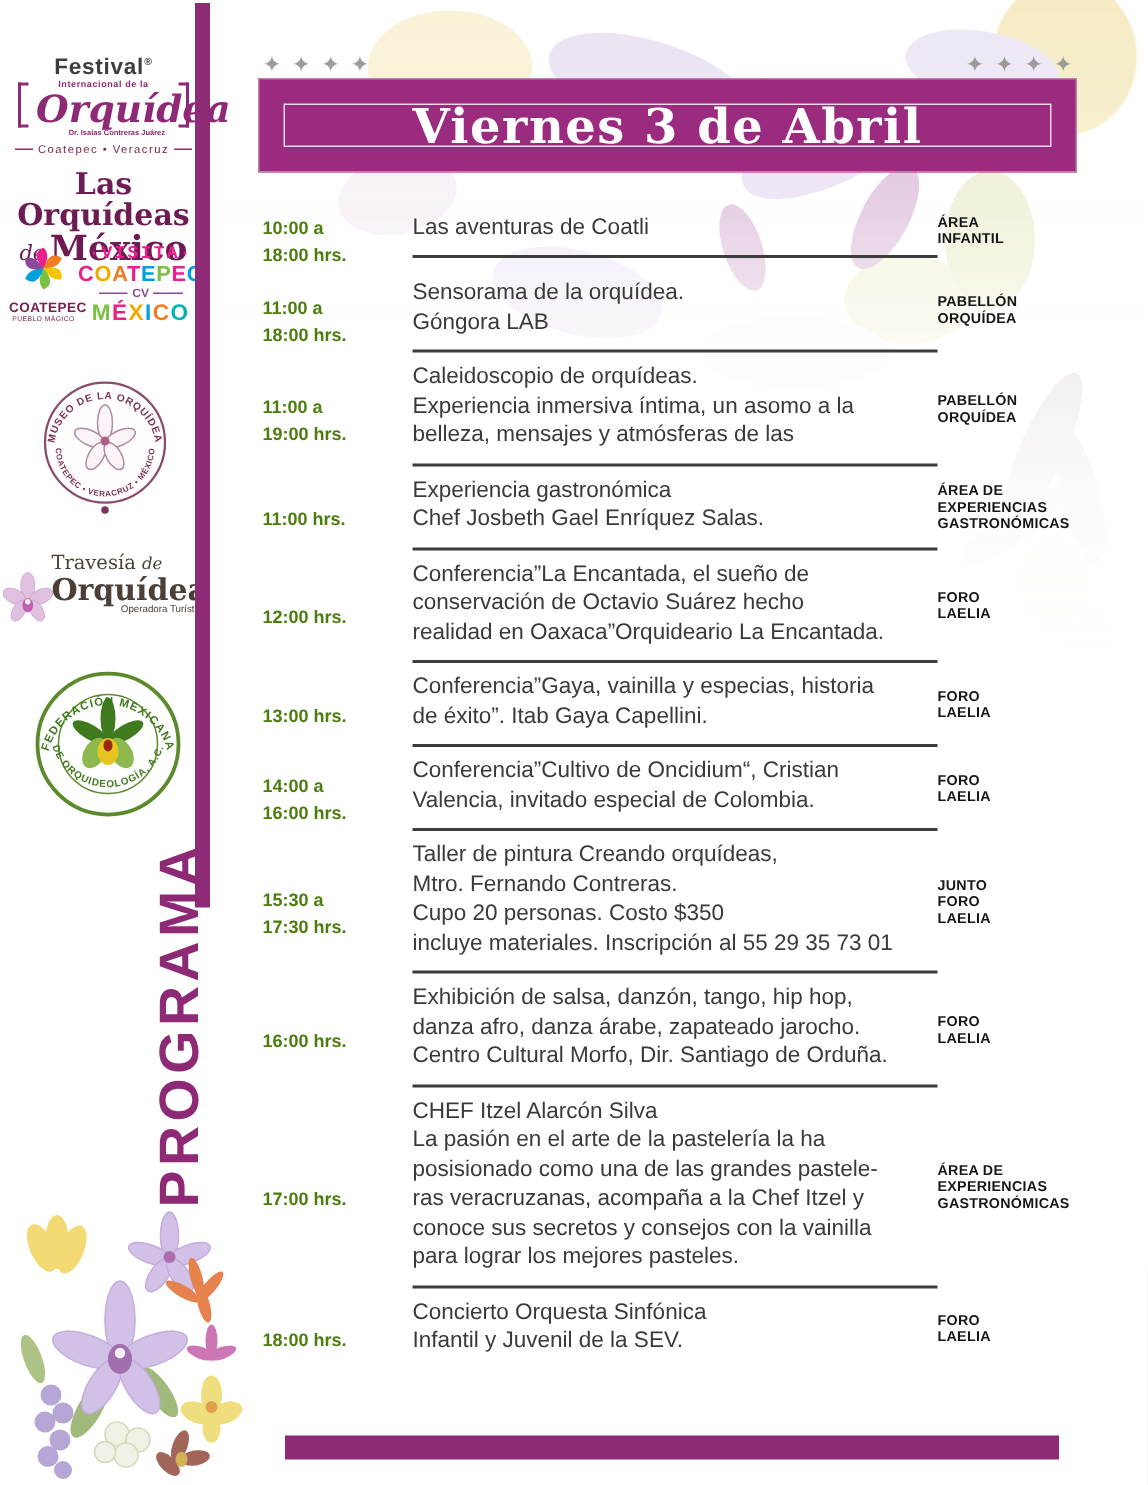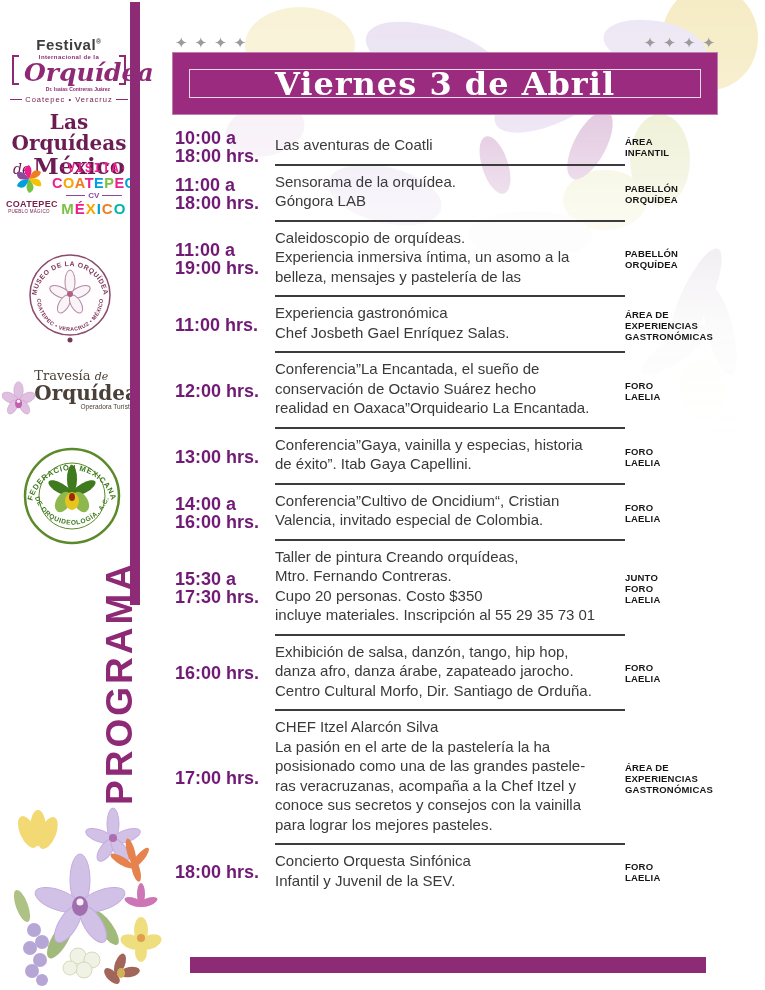--- a/index.html
+++ b/index.html
@@ -70,21 +70,21 @@
   .diamonds { position:absolute; top:34px; font-size:15px; color:#9b9b9b; letter-spacing:7px; }
   .diamonds.left { left:3px; }
   .diamonds.right { right:-4px; }
 
   .banner { margin-top:52px; height:63px; background:#9a2b7e; border:1px solid #bb80ab; padding:16px; }
   .banner-inner { height:100%; border:1.5px solid #ecd9e6; display:flex; align-items:center; justify-content:center; }
   .banner h1 { font-family:"DejaVu Serif", serif; font-weight:bold; font-size:32px; color:#ffffff; letter-spacing:1px; }
 
   .schedule { margin-top:14px; padding-left:3px; }
   .row { display:flex; align-items:center; }
-  .cell.time { width:100px; font-size:18px; font-weight:bold; color:#701a75; line-height:18px; flex-shrink:0; }
+  .cell.time { width:100px; font-size:12px; font-weight:bold; color:#4d7c0f; line-height:18px; flex-shrink:0;margin-top:14px; }
   .cell.desc { width:350px; flex-shrink:0; font-size:15px; color:#3a3a3a; line-height:19.5px;
                padding:6px 0 9px 0; border-bottom:2px solid #3c3c3c; }
   .cell.desc div { white-space:nowrap; }
   .row:last-child .cell.desc { border-bottom:none; }
   .cell.loc { flex:1; text-align:left; font-size:9.5px; font-weight:bold; color:#161616; line-height:11px; letter-spacing:.2px; }
 
   .footer-bar { position:absolute; left:190px; top:957px; width:516px; height:16px; background:#8e2b76; z-index:2; }
 </style>
 </head>
 <body>
@@ -356,21 +356,21 @@
   </div>
 
   <div class="row">
     <div class="cell time">
             <div>11:00 a</div>
             <div>19:00 hrs.</div>
           </div>
     <div class="cell desc">
             <div>Caleidoscopio de orquídeas.</div>
             <div>Experiencia inmersiva íntima, un asomo a la</div>
-            <div>belleza, mensajes y pastelería de las</div>
+            <div>belleza, mensajes y atmósferas de las</div>
           </div>
     <div class="cell loc">
             <div>PABELLÓN</div>
             <div>ORQUÍDEA</div>
           </div>
   </div>
 
   <div class="row">
     <div class="cell time">
             <div>11:00 hrs.</div>

